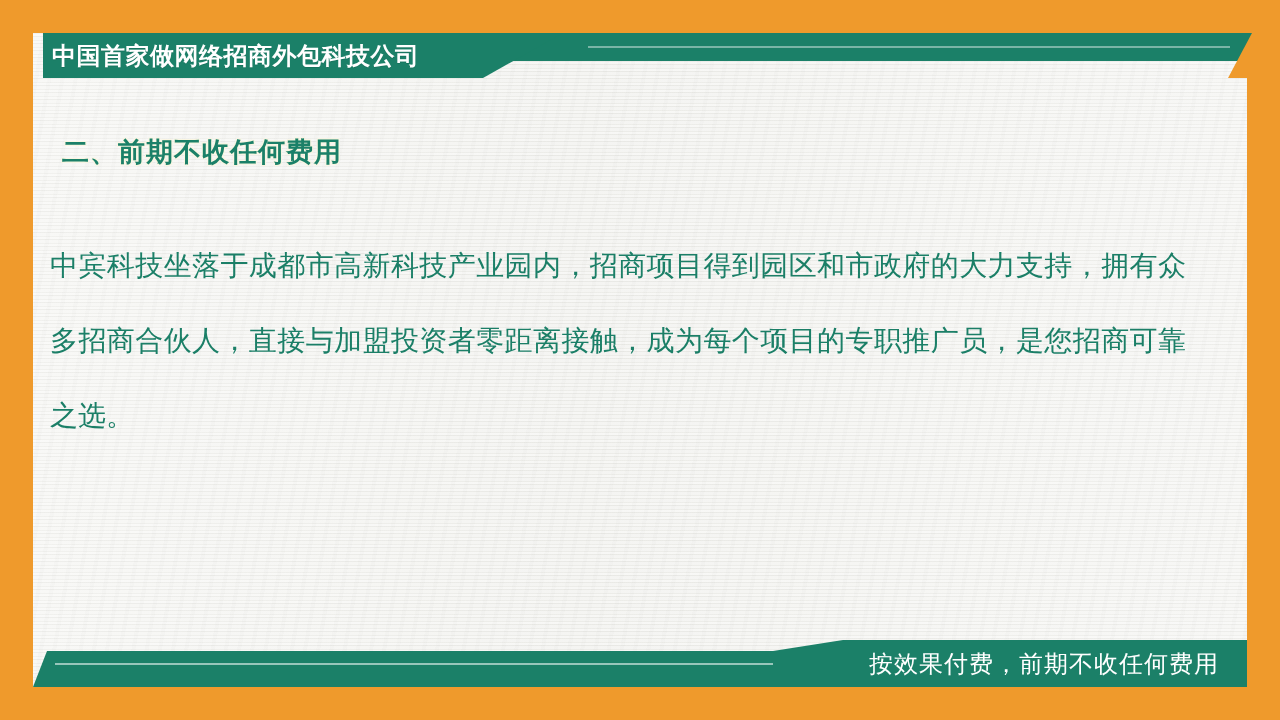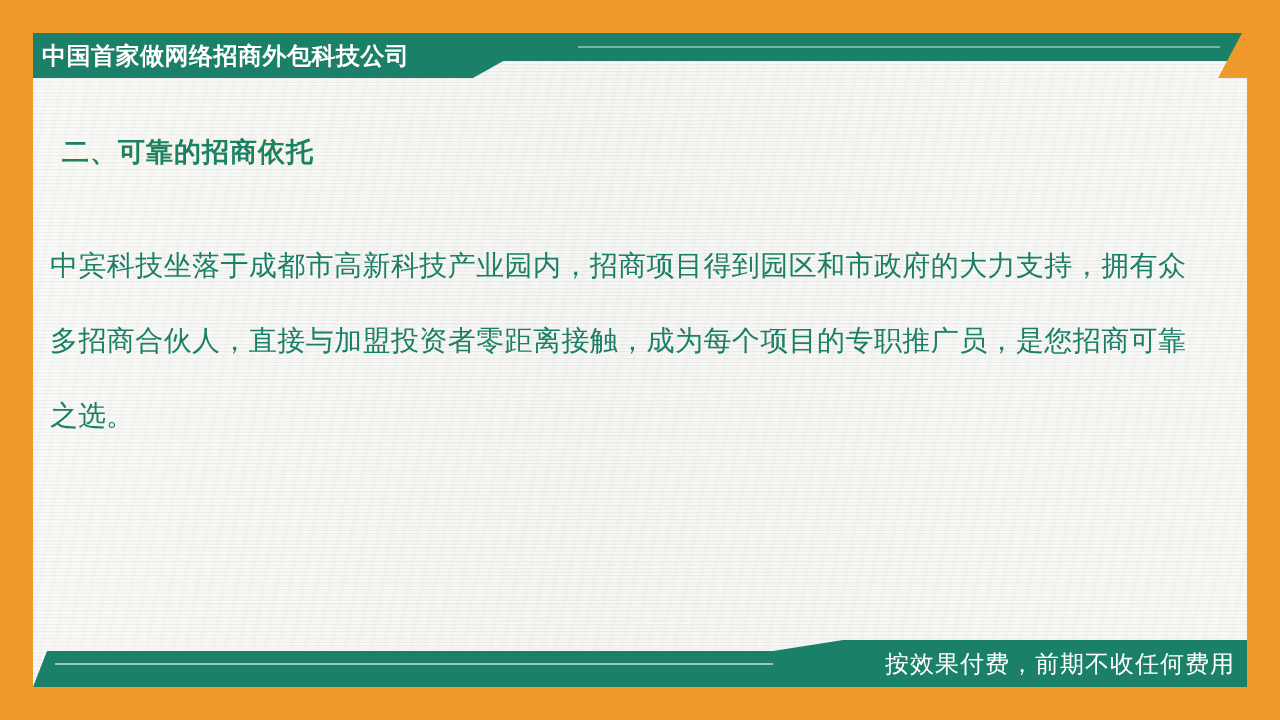--- a/index.html
+++ b/index.html
@@ -47,21 +47,21 @@
         rgba(255,255,255,0) 9px,
         rgba(0,0,0,0.01) 9px,
         rgba(0,0,0,0.01) 13px
       );
     pointer-events:none;
   }
 
   
   .header-band {
     position: absolute;
-    left: 33px;
+    left: 43px;
     top: 33px;
     width: 1214px;
     height: 45px;
   }
   .header-thin {
     position: absolute;
     left: 0;
     top: 0;
     width: 1214px;
     height: 28px;
@@ -167,21 +167,21 @@
     clip-path: polygon(70px 0, 474px 0, 474px 47px, 0 47px, 0 11px);
     display: flex;
     align-items: center;
     justify-content: flex-end;
   }
   .footer-text {
     color: #ffffff;
     font-size: 24px;
     letter-spacing: 1px;
     white-space: nowrap;
-    margin-right: 12px;
+    margin-right: 28px;
     line-height: 1;
   }
   .footer-rule {
     position: absolute;
     left: 22px;
     top: 23px;
     width: 730px;
     height: 2px;
     background: rgba(255,255,255,0.55);
   }
@@ -195,21 +195,21 @@
 
   <div class="header-band">
     <div class="header-thin"></div>
     <div class="header-rule"></div>
     <div class="header-thin-edge"></div>
     <div class="header-block">
       <span class="header-title">中国首家做网络招商外包科技公司</span>
     </div>
   </div>
 
-  <div class="section-title">二、可靠的招商依托</div>
+  <div class="section-title">二、前期不收任何费用</div>
 
   <div class="body-text">中宾科技坐落于成都市高新科技产业园内，招商项目得到园区和市政府的大力支持，拥有众多招商合伙人，直接与加盟投资者零距离接触，成为每个项目的专职推广员，是您招商可靠之选。</div>
 
   <div class="footer-band">
     <div class="footer-low"></div>
     <div class="footer-rule"></div>
     <div class="footer-high">
       <span class="footer-text">按效果付费，前期不收任何费用</span>
     </div>
   </div>

